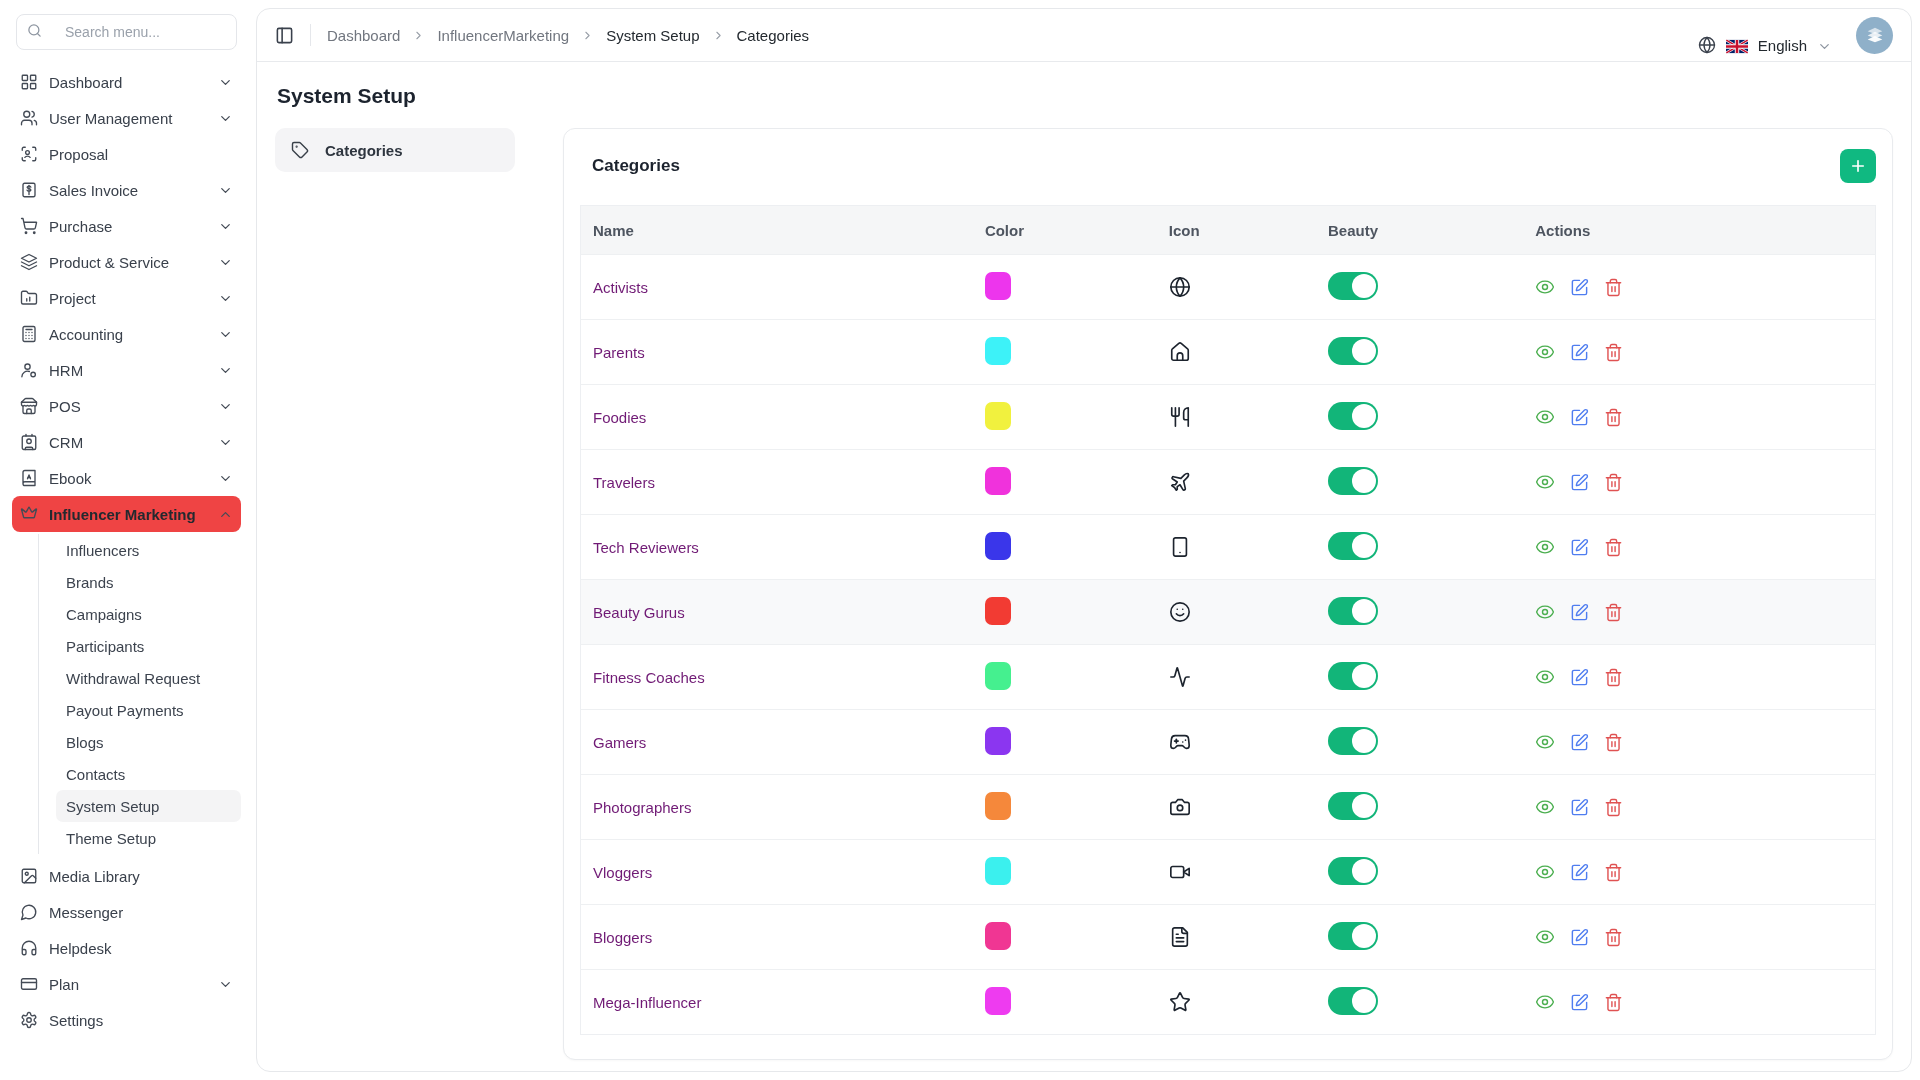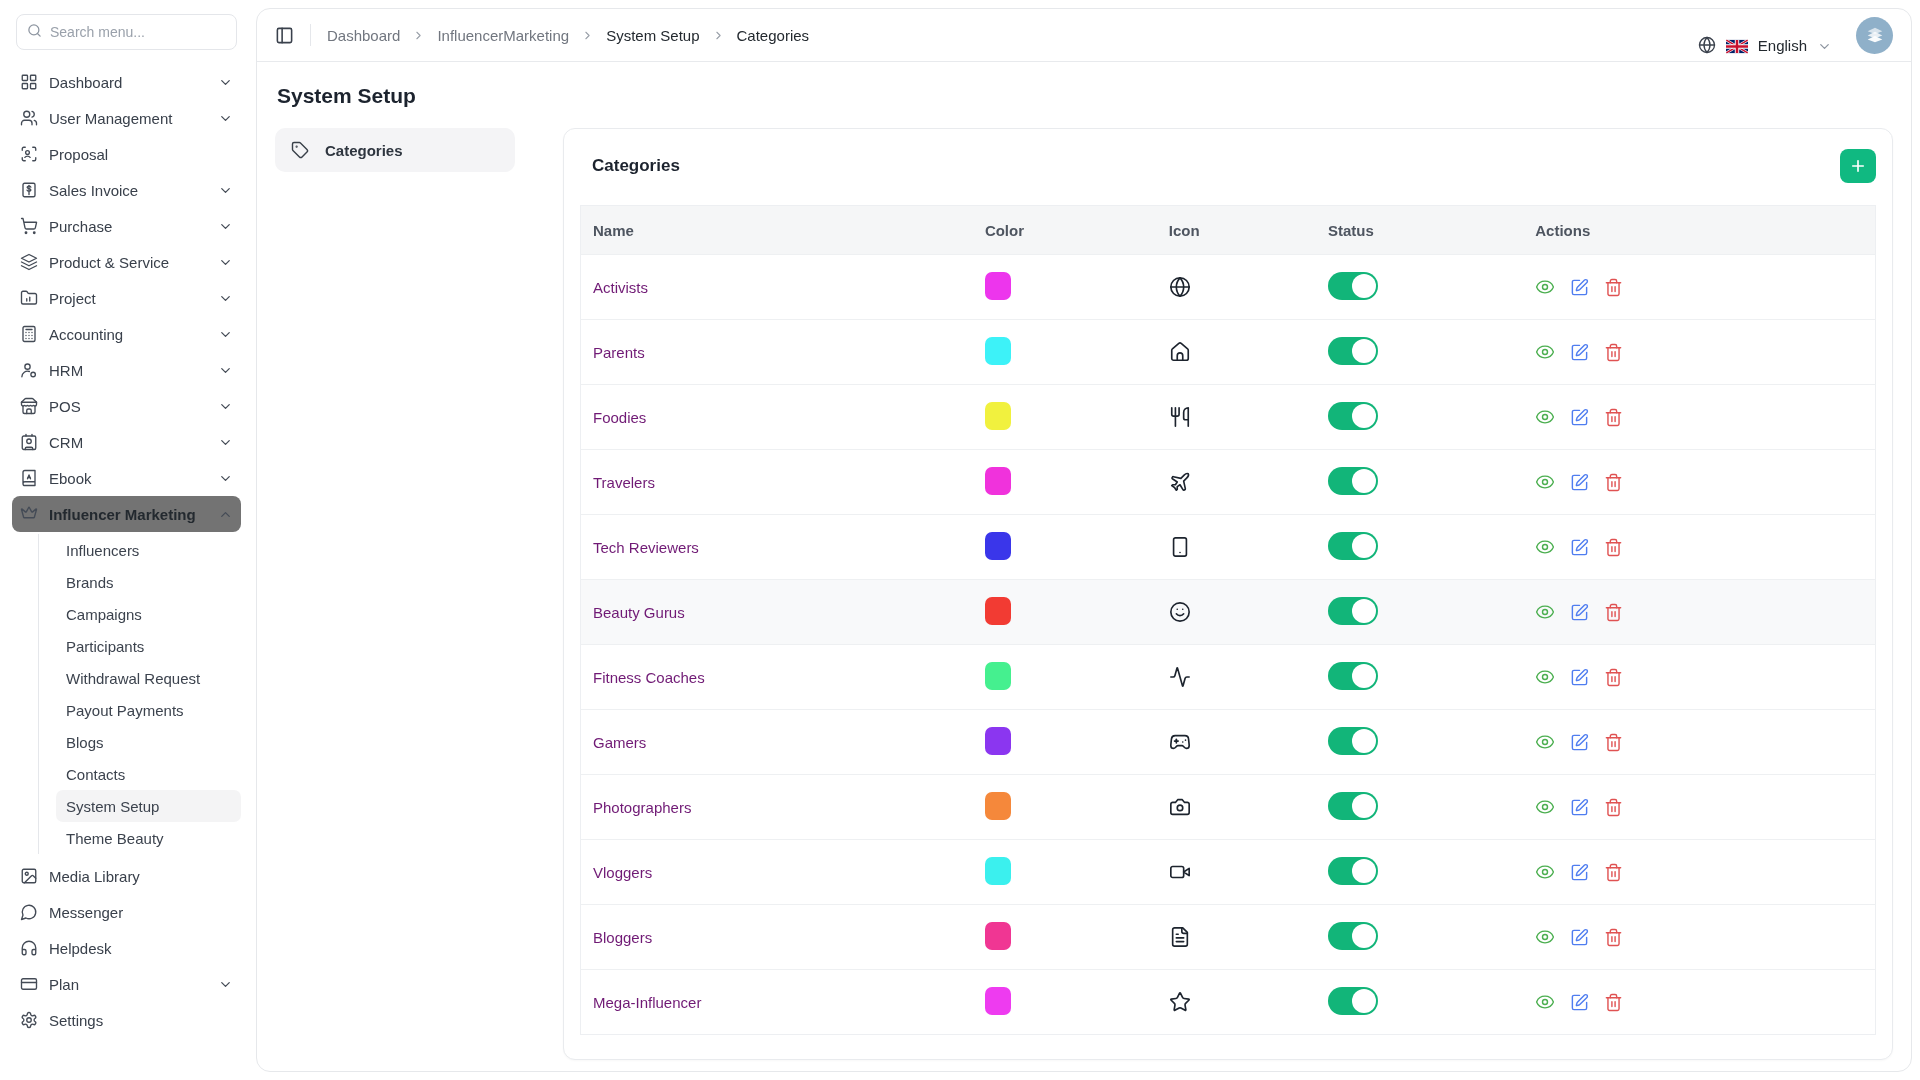--- a/index.html
+++ b/index.html
@@ -4,30 +4,30 @@
 <style>
   * { margin:0; padding:0; box-sizing:border-box; }
   html,body { width:1920px; height:1080px; overflow:hidden; background:#fff;
     font-family:"Liberation Sans","DejaVu Sans",sans-serif; color:#2c333d; }
   .app { display:flex; width:1920px; height:1080px; }
 
   
   .sidebar { width:253px; flex:0 0 253px; padding:14px 12px 0 12px; overflow:hidden; }
   .logo { display:flex; align-items:center; justify-content:center; gap:2px; height:46px; margin-bottom:10px; }
   .logo-text { font-size:31px; font-weight:800; letter-spacing:.5px; color:#17222e; }
-  .searchbox { display:flex; align-items:center; gap:8px; height:36px; border:1px solid #e4e6ea;
+  .searchbox { display:flex; align-items:center; gap:23px; height:36px; border:1px solid #e4e6ea;
     border-radius:8px; padding:0 10px; color:#8d95a0; margin:0 4px 14px 4px; background:#fff; }
   .searchbox svg { flex:0 0 auto; }
   .search-ph { font-size:14px; color:#9aa1ab; }
   .nav-item { display:flex; align-items:center; gap:11px; height:36px; padding:0 8px; border-radius:8px;
     font-size:15px; color:#39404b; cursor:pointer; }
   .nav-item .lbl { flex:1; white-space:nowrap; }
   .nav-item svg { color:#444b56; }
   .nav-item .chev { color:#9aa0a9; }
-  .nav-item.active { background:#737373; }
+  .nav-item.active { background:#ef4444; }
   .nav-item.active .lbl { font-weight:700; color:#23292f; }
   .subnav { margin:2px 0 4px 26px; border-left:1px solid #e5e7eb; padding-left:17px; }
   .subnav-item { display:flex; align-items:center; height:32px; font-size:15px; color:#3c434e;
     border-radius:7px; padding:0 10px; cursor:pointer; }
   .subnav-item.active { background:#f4f4f5; }
 
   
   .main { flex:1; margin:8px 8px 8px 3px; border:1px solid #e6e8eb; border-radius:14px;
     display:flex; flex-direction:column; background:#fff; overflow:hidden; }
   .topbar { height:53px; flex:0 0 53px; display:flex; align-items:center; padding:0 18px;
@@ -292,21 +292,21 @@
         <div class="subnav">
           <div class="subnav-item">Influencers</div>
           <div class="subnav-item">Brands</div>
           <div class="subnav-item">Campaigns</div>
           <div class="subnav-item">Participants</div>
           <div class="subnav-item">Withdrawal Request</div>
           <div class="subnav-item">Payout Payments</div>
           <div class="subnav-item">Blogs</div>
           <div class="subnav-item">Contacts</div>
           <div class="subnav-item active">System Setup</div>
-          <div class="subnav-item">Theme Beauty</div>
+          <div class="subnav-item">Theme Setup</div>
         </div>
         <div class="nav-item">
           <span style="display:flex">
             <svg width="18" height="18" viewBox="0 0 24 24" fill="none" stroke="currentColor" stroke-width="1.8" stroke-linecap="round" stroke-linejoin="round">
               <rect x="3" y="3" width="18" height="18" rx="2"></rect>
               <circle cx="9" cy="9" r="2"></circle>
               <path d="m21 15-3.09-3.09a2 2 0 0 0-2.82 0L6 21"></path>
             </svg>
           </span>
           <span class="lbl">Media Library</span>
@@ -446,21 +446,21 @@
                 <col style="width:14.2%">
                 <col style="width:12.3%">
               <col style="width:16%">
                 <col style="width:27.2%">
             </colgroup>
             <thead>
                 <tr id="table-head">
                   <th>Name</th>
                   <th>Color</th>
                   <th>Icon</th>
-                  <th>Status</th>
+                  <th>Beauty</th>
                   <th>Actions</th>
                 </tr>
               </thead>
             <tbody id="table-body">
                 <tr class="">
                   <td>Activists</td>
                   <td><span class="swatch" style="background:#ED35ED"></span></td>
                   <td>
                     <span class="row-icon">
                       <svg width="22" height="22" viewBox="0 0 24 24" fill="none" stroke="currentColor" stroke-width="1.8" stroke-linecap="round" stroke-linejoin="round">

